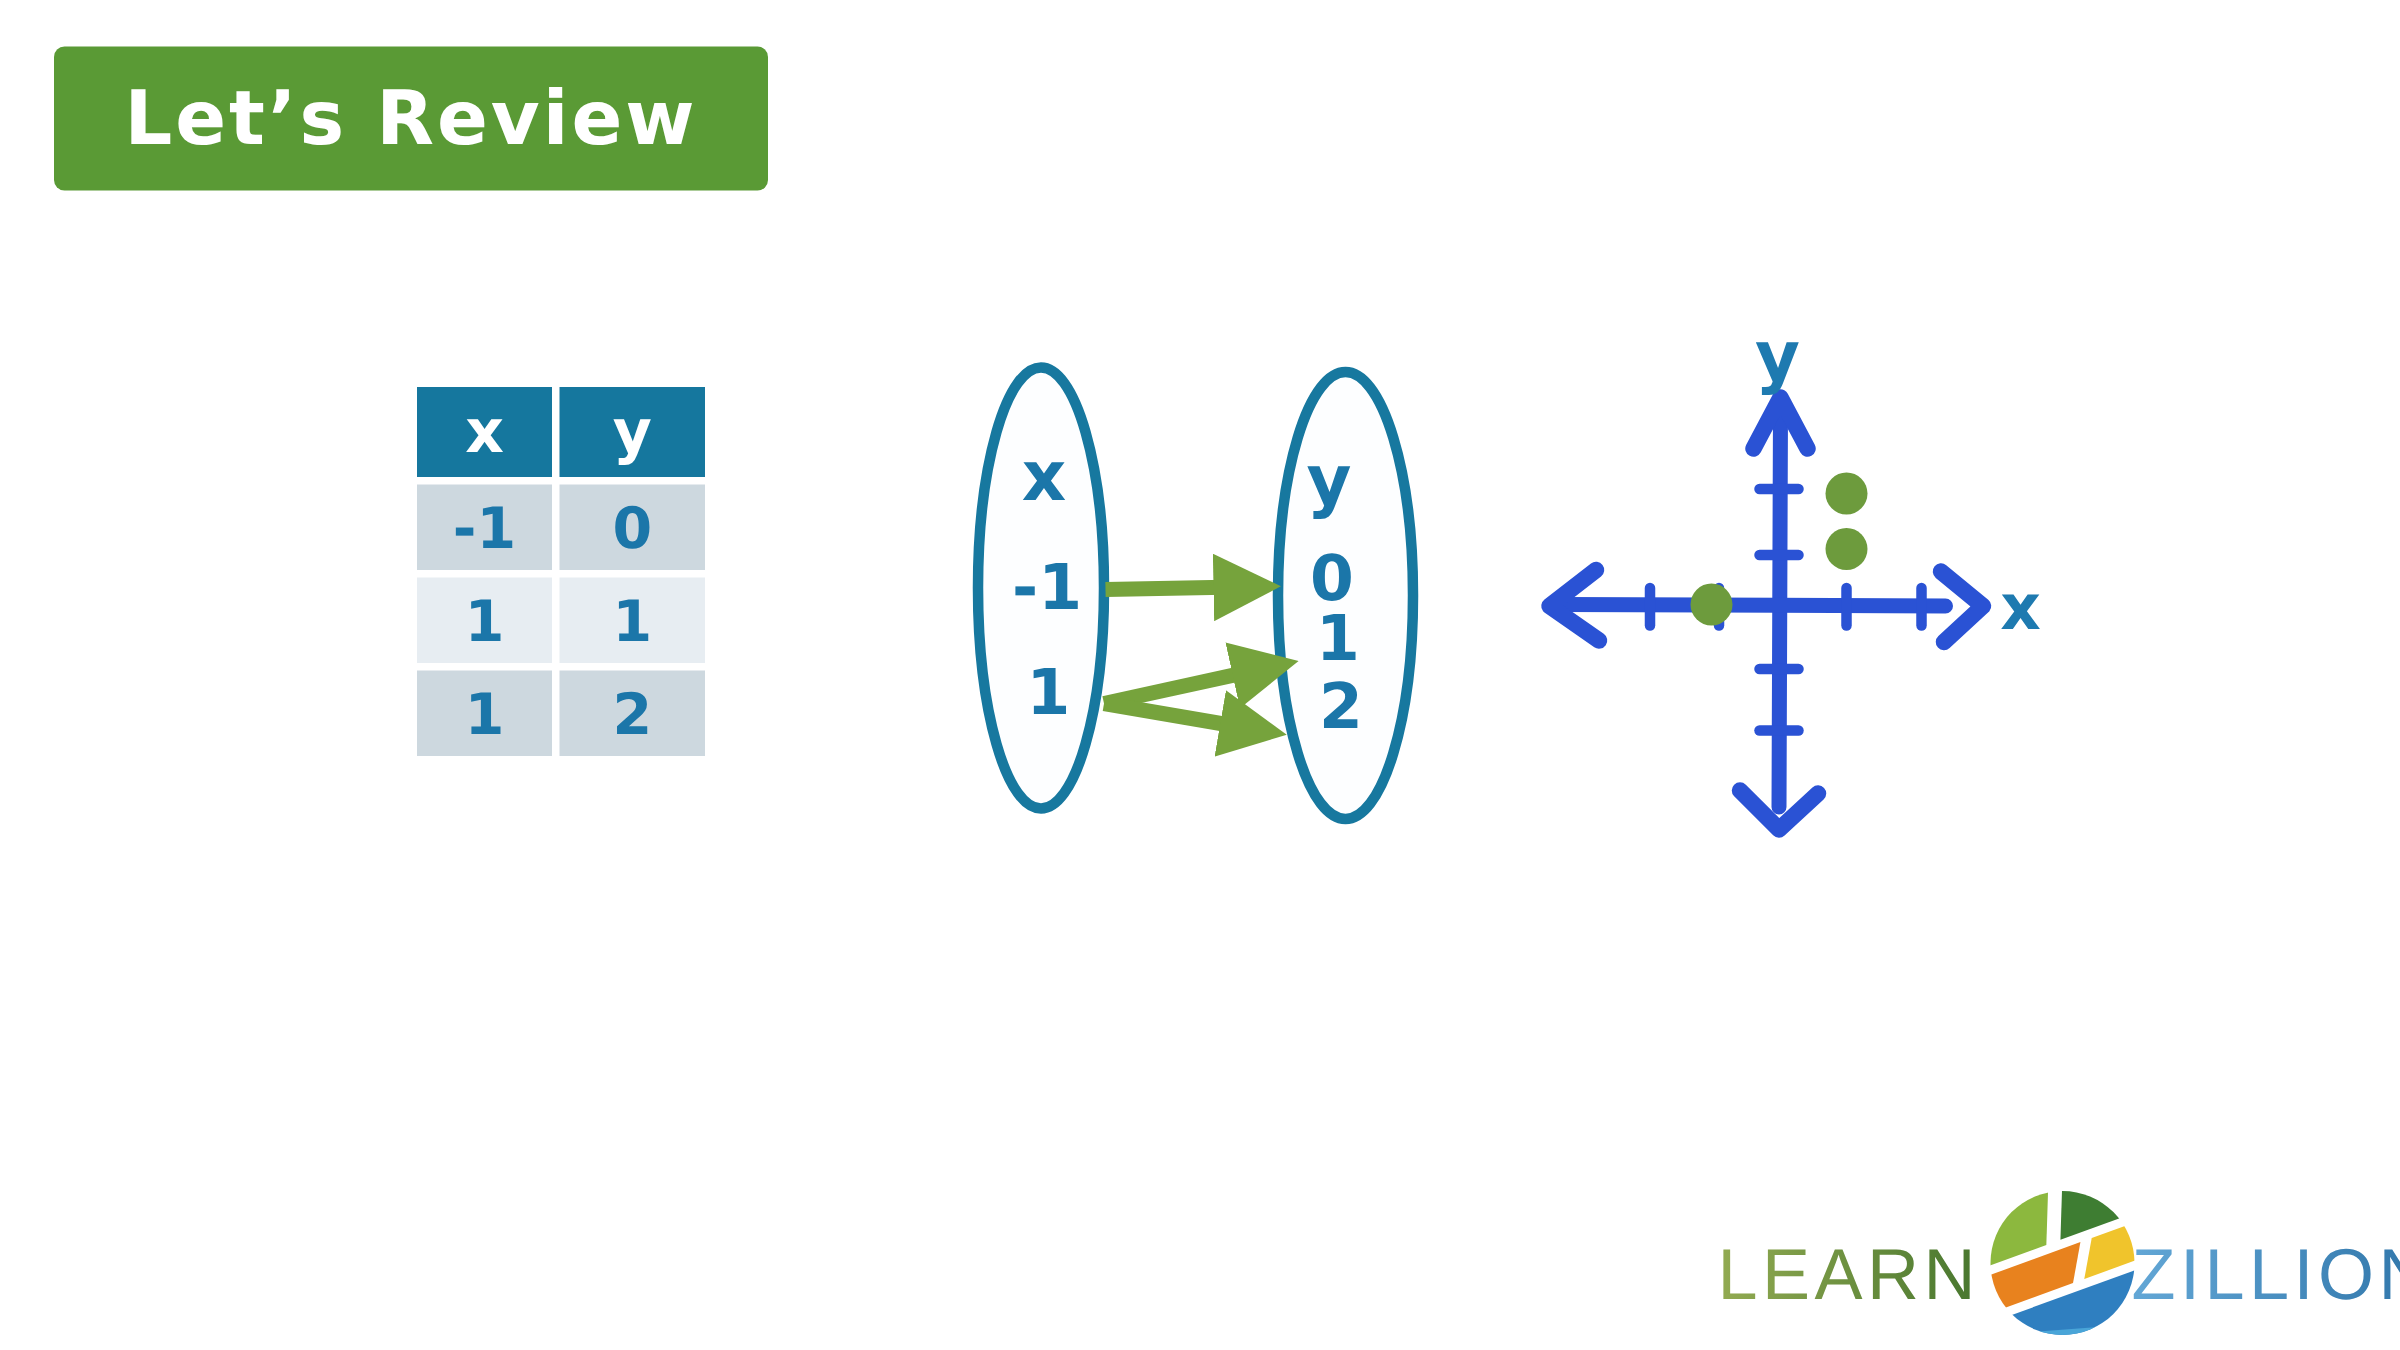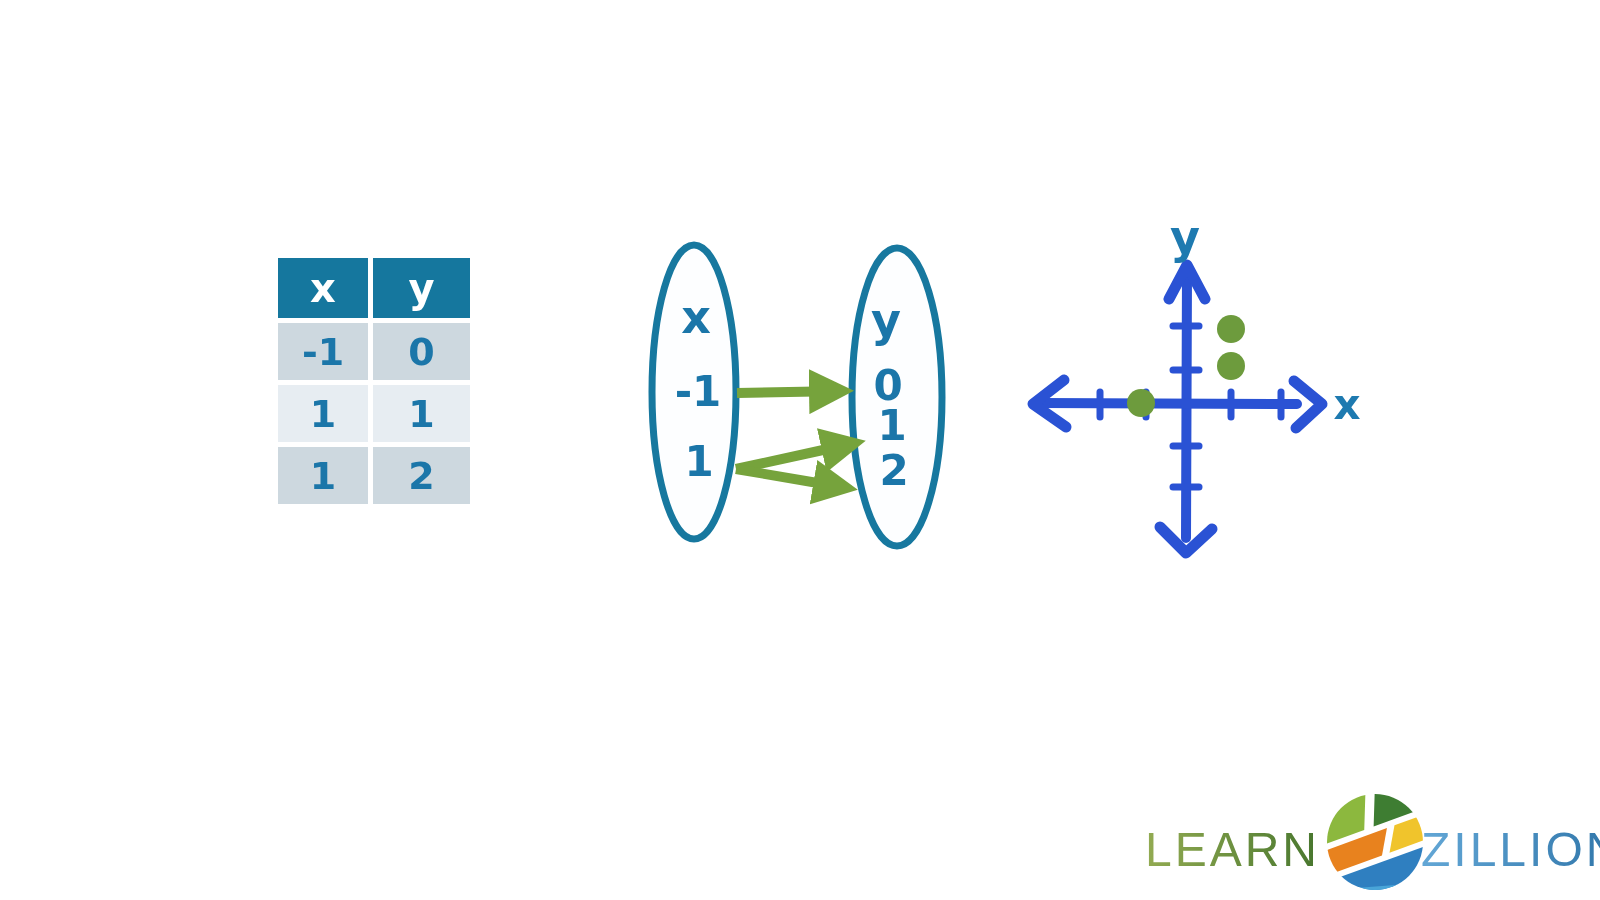--- a/index.html
+++ b/index.html
@@ -39,20 +39,23 @@
   .graph-dot{fill:var(--dot-green,#6d9b3d);}
 
   .logo-word{font-family:"Liberation Sans","DejaVu Sans",sans-serif;font-size:48px;
     letter-spacing:3px;font-weight:400;}
 </style>
 </head>
 <body>
 
 <div class="slide">
 
+  <div class="banner">
+    <span class="banner-text">Let’s Review</span>
+  </div>
 
   <div class="xy-table">
     <div class="th">x</div>
     <div class="th">y</div>
     <div class="td row-dark">-1</div>
     <div class="td row-dark">0</div>
     <div class="td row-light">1</div>
     <div class="td row-light">1</div>
     <div class="td row-dark">1</div>
     <div class="td row-dark">2</div>

